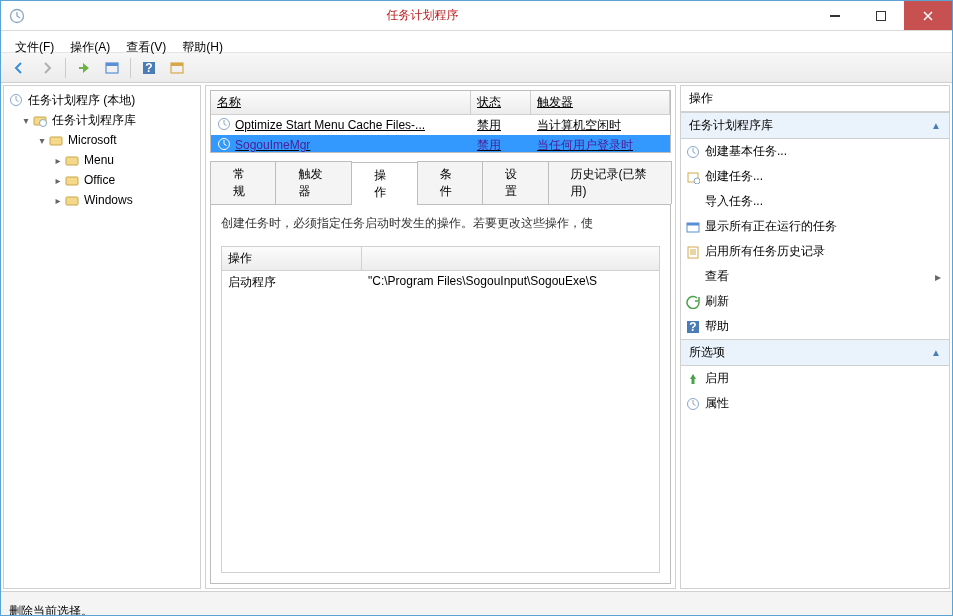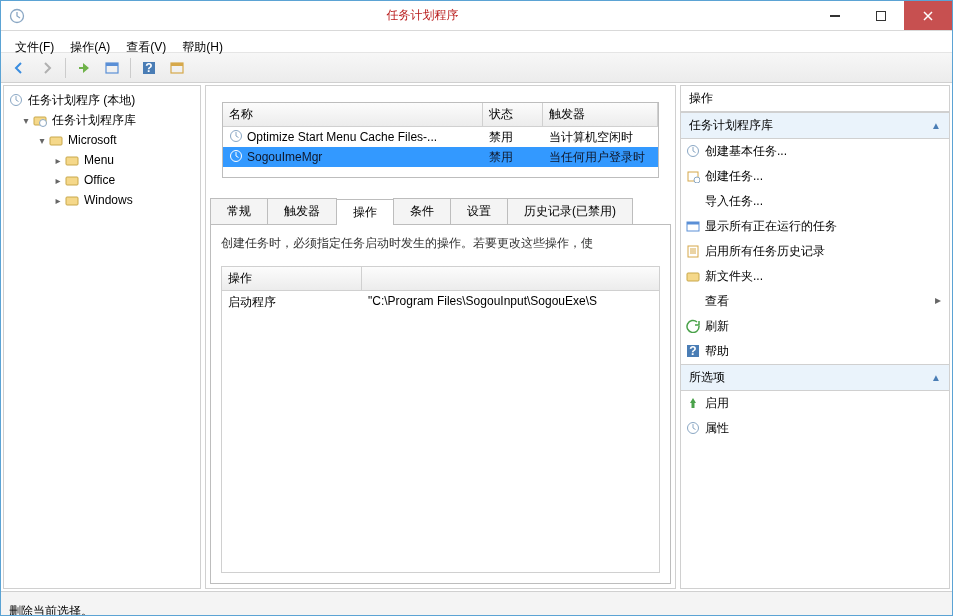--- a/index.html
+++ b/index.html
@@ -29,53 +29,53 @@
 .pane.center { flex: 1; }
 .pane.right { width: 270px; }
 
 
 .tree { padding: 4px 2px; overflow: auto; flex: 1; }
 .tree-row { display: flex; align-items: center; height: 20px; white-space: nowrap; cursor: default; }
 .tree-row .exp { width: 12px; text-align: center; color: #666; font-size: 10px; }
 .tree-row .ticon { width: 16px; height: 16px; margin-right: 4px; display: inline-flex; align-items: center; justify-content: center; }
 
 
-.tasklist-wrap { border: 1px solid #bdbdbd; margin: 16px; height: 76px; overflow: auto; position: relative; }
+.tasklist-wrap { border: 1px solid #bdbdbd; margin: 4px; height: 63px; overflow: auto; position: relative; text-decoration: underline; }
 .tasklist-head { display: flex; background: linear-gradient(#fcfcfc,#ececec); border-bottom: 1px solid #d0d0d0; position: sticky; top: 0; }
 .th { padding: 3px 6px; border-right: 1px solid #d0d0d0; }
 .th.name { width: 260px; }
 .th.status { width: 60px; }
 .th.trigger { flex: 1; }
 .taskrow { display: flex; height: 20px; align-items: center; }
-.taskrow.sel { background: #3399ff; color: #0f172a; }
+.taskrow.sel { background: #3399ff; color: #4c1d95; }
 .td { padding: 0 6px; overflow: hidden; white-space: nowrap; text-overflow: ellipsis; }
 .td.name { width: 260px; display: flex; align-items: center; gap: 4px; }
 .td.status { width: 60px; }
 .td.trigger { flex: 1; }
 
 
 .tabs { display: flex; margin: 4px 4px 0 4px; }
-.tab { padding: 4px 16px; border: 1px solid #bdbdbd; border-bottom: none; background: #f4f4f4; margin-right: -1px; cursor: default; }
+.tab { padding: 4px 22px; border: 1px solid #bdbdbd; border-bottom: none; background: #f4f4f4; margin-right: -1px; cursor: default; }
 .tab.active { background: #fff; position: relative; top: 1px; }
 .tabbody { border: 1px solid #bdbdbd; margin: 0 4px 4px 4px; flex: 1; padding: 10px; overflow: auto; display: flex; flex-direction: column; }
 .tabbody .desc { margin-bottom: 14px; color: #333; }
 .actiontable { border: 1px solid #d0d0d0; flex: 1; overflow: auto; }
 .actiontable .ahead { background: linear-gradient(#fcfcfc,#ececec); border-bottom: 1px solid #d0d0d0; display: flex; }
 .ahead .acol1 { width: 140px; padding: 3px 6px; border-right: 1px solid #d0d0d0; }
 .ahead .acol2 { flex: 1; padding: 3px 6px; }
 .arow { display: flex; }
 .arow .acol1 { width: 140px; padding: 3px 6px; }
 .arow .acol2 { flex: 1; padding: 3px 6px; white-space: nowrap; overflow: hidden; }
 
 
 .actions-head { padding: 4px 8px; background: #fff; border-bottom: 1px solid #d0d0d0; font-weight: normal; }
 .actions-body { flex: 1; overflow: auto; }
 .group-head { background: #eaf3fb; padding: 4px 8px; border-top: 1px solid #d0d0d0; border-bottom: 1px solid #d0d0d0; display: flex; justify-content: space-between; align-items: center; }
 .group-head .collapse { color: #4a7db5; font-size: 10px; }
-.action-item { display: flex; align-items: flex-start; padding: 4px 8px 4px 24px; position: relative; cursor: default; }
+.action-item { display: flex; align-items: center; padding: 4px 8px 4px 24px; position: relative; cursor: default; }
 .action-item .aicon { position: absolute; left: 4px; width: 16px; height: 16px; display: flex; align-items: center; justify-content: center; }
 .action-item .arrow { margin-left: auto; color: #666; }
 
 
 .statusbar { height: 40px; border-top: 1px solid #d0d0d0; display: flex; align-items: center; padding: 0 8px; background: #f4f4f4; }
 
 
 .folder { color: #e7c269; }
 .clock-ico { color: #8aa7c4; }
 </style>
@@ -311,28 +311,20 @@
       <div class="action-item">
         <span class="aicon">
             <svg width="14" height="14">
               <rect x="2" y="2" width="10" height="11" fill="#fff" stroke="#d6a84a"></rect>
               <path d="M4 5h6M4 7h6M4 9h6" stroke="#d6a84a"></path>
             </svg>
           </span>
         <span>启用所有任务历史记录</span>
       </div>
       <div class="action-item">
-        <span class="aicon folder">
-            <svg width="14" height="14">
-              <rect x="1" y="4" width="12" height="8" rx="1" fill="#f5d88a" stroke="#c9a84a"></rect>
-            </svg>
-          </span>
-        <span>新文件夹...</span>
-      </div>
-      <div class="action-item">
         <span class="aicon"></span>
         <span>查看</span>
         <span class="arrow">▸</span>
       </div>
       <div class="action-item">
         <span class="aicon">
             <svg width="14" height="14">
               <path d="M11 3a6 6 0 1 0 2 4" fill="none" stroke="#4aa24a" stroke-width="1.5"></path>
               <path d="M13 2v4h-4" fill="none" stroke="#4aa24a" stroke-width="1.5"></path>
             </svg>

